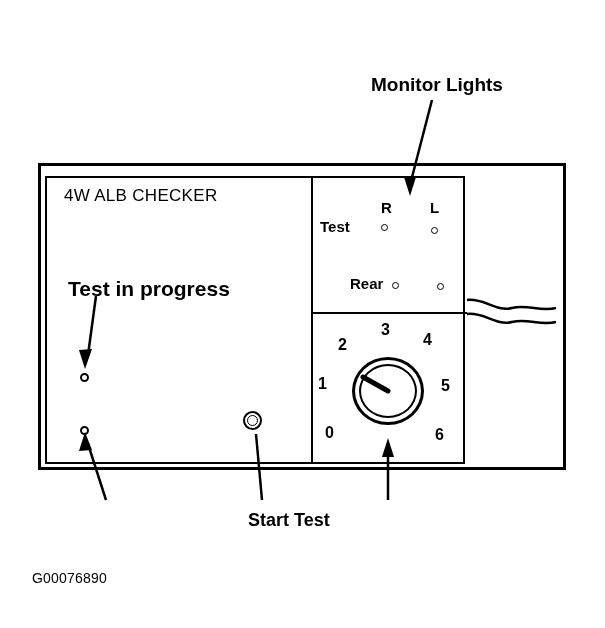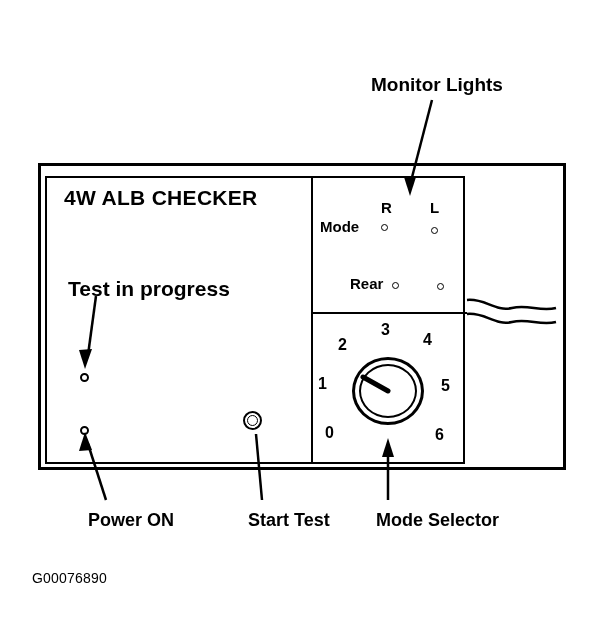--- a/index.html
+++ b/index.html
@@ -62,22 +62,22 @@
     left: 311px;
     top: 312px;
     width: 156px;
     height: 2px;
     background: #000;
   }
   #title {
     position: absolute;
     left: 64px;
     top: 186px;
-    font-size: 21px;
-    font-weight: bold;
+    font-size: 17px;
+    font-weight: normal;
     letter-spacing: 0.3px;
   }
   
   .panel-text {
     position: absolute;
     font-size: 15px;
     font-weight: bold;
   }
   .led {
     position: absolute;
@@ -176,21 +176,21 @@
   <div id="faceplate"></div>
 
   <div id="divider-v"></div>
   <div id="divider-h"></div>
 
   <div id="title">4W ALB CHECKER</div>
 
   <div class="panel-text" style="left:381px; top:199px;">R</div>
   <div class="panel-text" style="left:430px; top:199px;">L</div>
 
-  <div class="panel-text" style="left:320px; top:218px;">Mode</div>
+  <div class="panel-text" style="left:320px; top:218px;">Test</div>
   <div class="led" style="left:381px; top:224px;"></div>
   <div class="led" style="left:431px; top:227px;"></div>
 
   <div class="panel-text" style="left:322px; top:275px;margin-left:28px;">Rear</div>
   <div class="led" style="left:392px; top:282px;"></div>
   <div class="led" style="left:437px; top:283px;"></div>
 
   <div id="dial-outer"></div>
   <div id="dial-inner"></div>
 
@@ -203,23 +203,21 @@
   <div class="dial-num" style="left:435px; top:426px;">6</div>
 
   <div class="lamp" style="left:80px; top:373px;"></div>
   <div class="lamp" style="left:80px; top:426px;"></div>
 
   <div id="start-btn-outer"></div>
   <div id="start-btn-inner"></div>
 
   <div class="lbl" style="left:371px; top:75px; font-size:19px;">Monitor Lights</div>
   <div class="lbl" style="left:68px; top:278px; font-size:21px;">Test in progress</div>
-  <div class="lbl" style="left:88px; top:511px; font-size:18px;">Power ON</div>
   <div class="lbl" style="left:248px; top:511px; font-size:18px;">Start Test</div>
-  <div class="lbl" style="left:376px; top:511px; font-size:18px;">Mode Selector</div>
 
   <div id="figcode">G00076890</div>
 
   <svg class="overlay" viewBox="0 0 605 628">
 
     <g>
       <line x1="432" y1="100" x2="410" y2="185" stroke="#000" stroke-width="2.5"></line>
       <polygon points="410,196 404,177 416,177" fill="#000"></polygon>
     </g>
 

